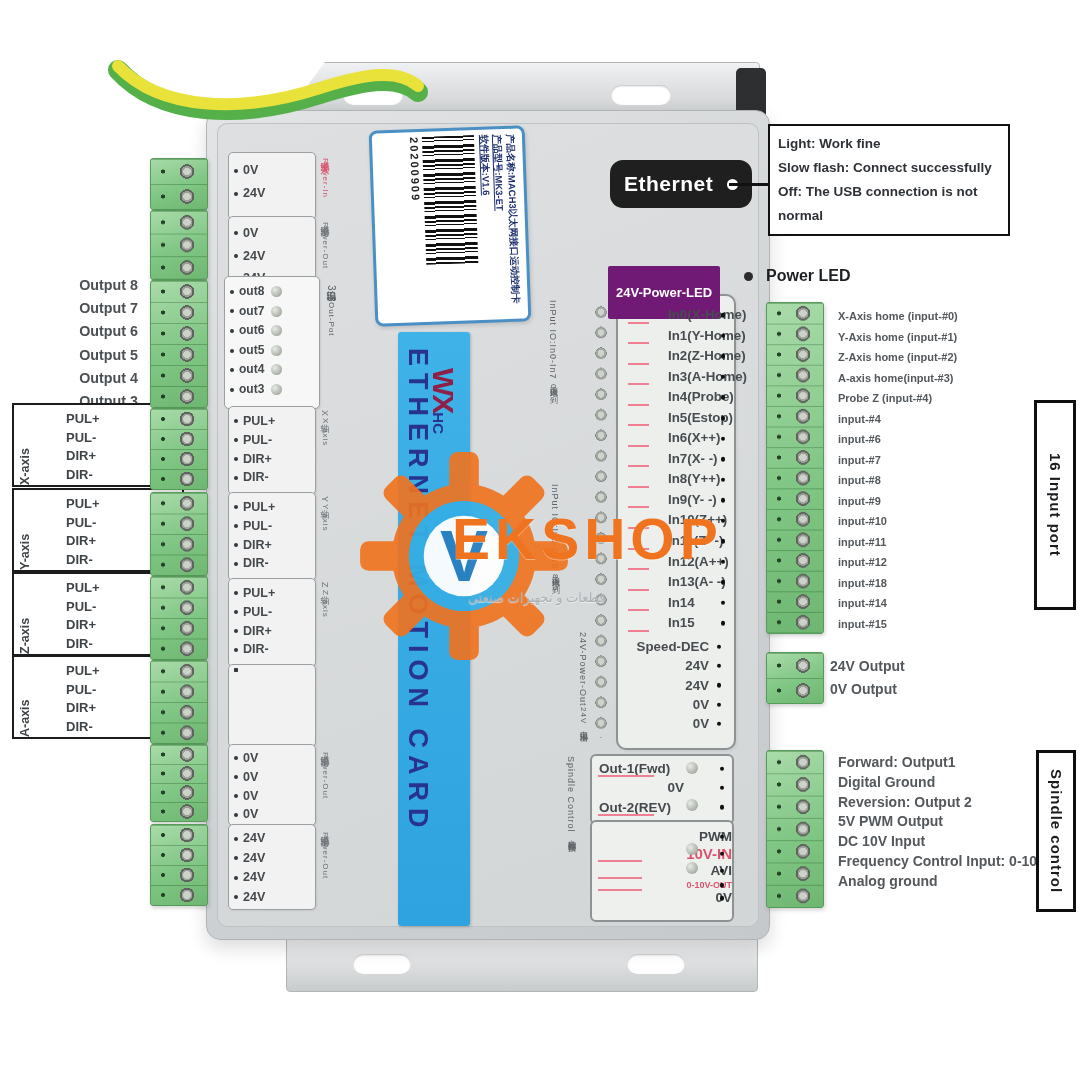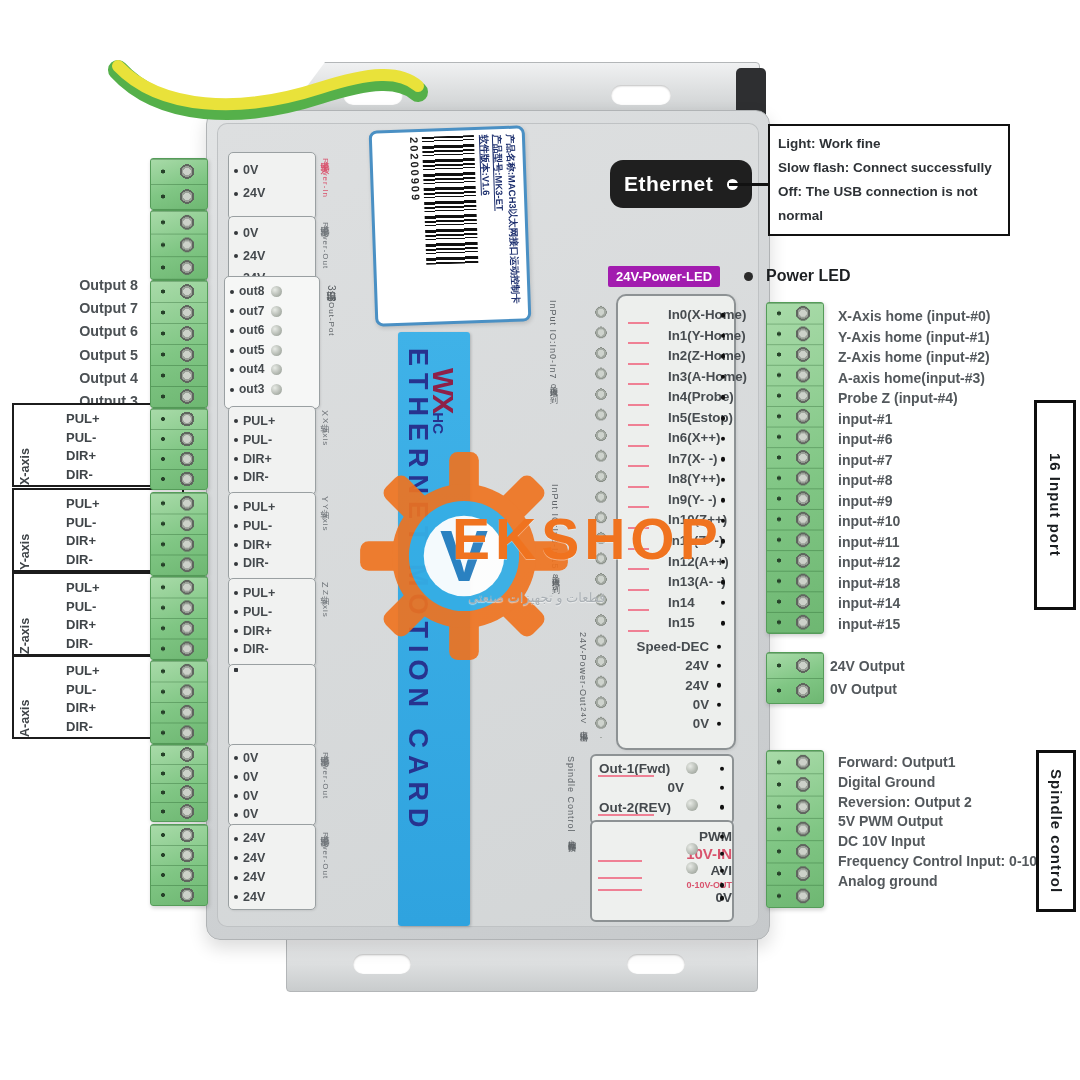--- a/index.html
+++ b/index.html
@@ -76,22 +76,22 @@
   
   .epill{position:absolute;background:#1f1f1f;color:#fff;border-radius:13px;display:flex;align-items:center;
          padding:0 14px;font-size:21px;font-weight:700;letter-spacing:.5px;}
   .epill .dot{width:11px;height:11px;border-radius:50%;background:#fff;margin-left:14px;}
   .cline{position:absolute;background:#111;}
   .callout{position:absolute;border:2.5px solid #111;background:#fff;padding:6px 8px;
            font-size:13.5px;font-weight:700;color:#2e3236;line-height:24px;}
   .callout>div{white-space:nowrap;}
   .callout>div:last-child{white-space:normal;}
 
-  .blacktag{position:absolute;background:#a21caf;color:#fff;font-size:13px;font-weight:700;
-            padding:3px 8px;border-radius:2px;white-space:nowrap;}
+  .blacktag{position:absolute;background:#701a75;color:#fff;font-size:13px;font-weight:700;
+            padding:19px 8px;border-radius:2px;white-space:nowrap;}
   .powerled{position:absolute;font-size:16px;font-weight:800;color:#1c1f22;}
 
   
   .vbox{position:absolute;border:3px solid #0f0f0f;background:#fff;display:flex;align-items:center;justify-content:center;}
   .vbox span{writing-mode:vertical-rl;text-orientation:mixed;font-size:15px;font-weight:700;color:#1a1d20;letter-spacing:1px;}
 
   
   .spanel{position:absolute;border:2px solid #8d9294;border-radius:6px;background:#eef0ee;}
   .pa>div,.pb>div{position:relative;padding-left:7px;white-space:nowrap;font-weight:700;color:#44494d;}
   .pa>div{line-height:19.3px;font-size:13.5px;}
@@ -400,27 +400,27 @@
     </div>
   <div class="sled z7" style="left:686px;top:762px"></div>
   <div class="sled z7" style="left:686px;top:799px"></div>
   <div class="sled z7" style="left:686px;top:843px"></div>
   <div class="sled z7" style="left:686px;top:862px"></div>
 
   <div class="term z6" style="left:766px;top:302px;height:330px;--ch:20.6px"></div>
   <div class="term z6" style="left:766px;top:652px;height:50px;--ch:25px"></div>
   <div class="term z6" style="left:766px;top:750px;height:156px;--ch:22.3px"></div>
 
-  <div class="rlist" style="left:838px;top:306px;font-size:14px;line-height:20.5px">
+  <div class="rlist" style="left:838px;top:306px;font-size:11px;line-height:20.5px">
       <div>X-Axis home (input-#0)</div>
       <div>Y-Axis home (input-#1)</div>
       <div>Z-Axis home (input-#2)</div>
       <div>A-axis home(input-#3)</div>
       <div>Probe Z (input-#4)</div>
-      <div>input-#1</div>
+      <div>input-#4</div>
       <div>input-#6</div>
       <div>input-#7</div>
       <div>input-#8</div>
       <div>input-#9</div>
       <div>input-#10</div>
       <div>input-#11</div>
       <div>input-#12</div>
       <div>input-#18</div>
       <div>input-#14</div>
       <div>input-#15</div>

